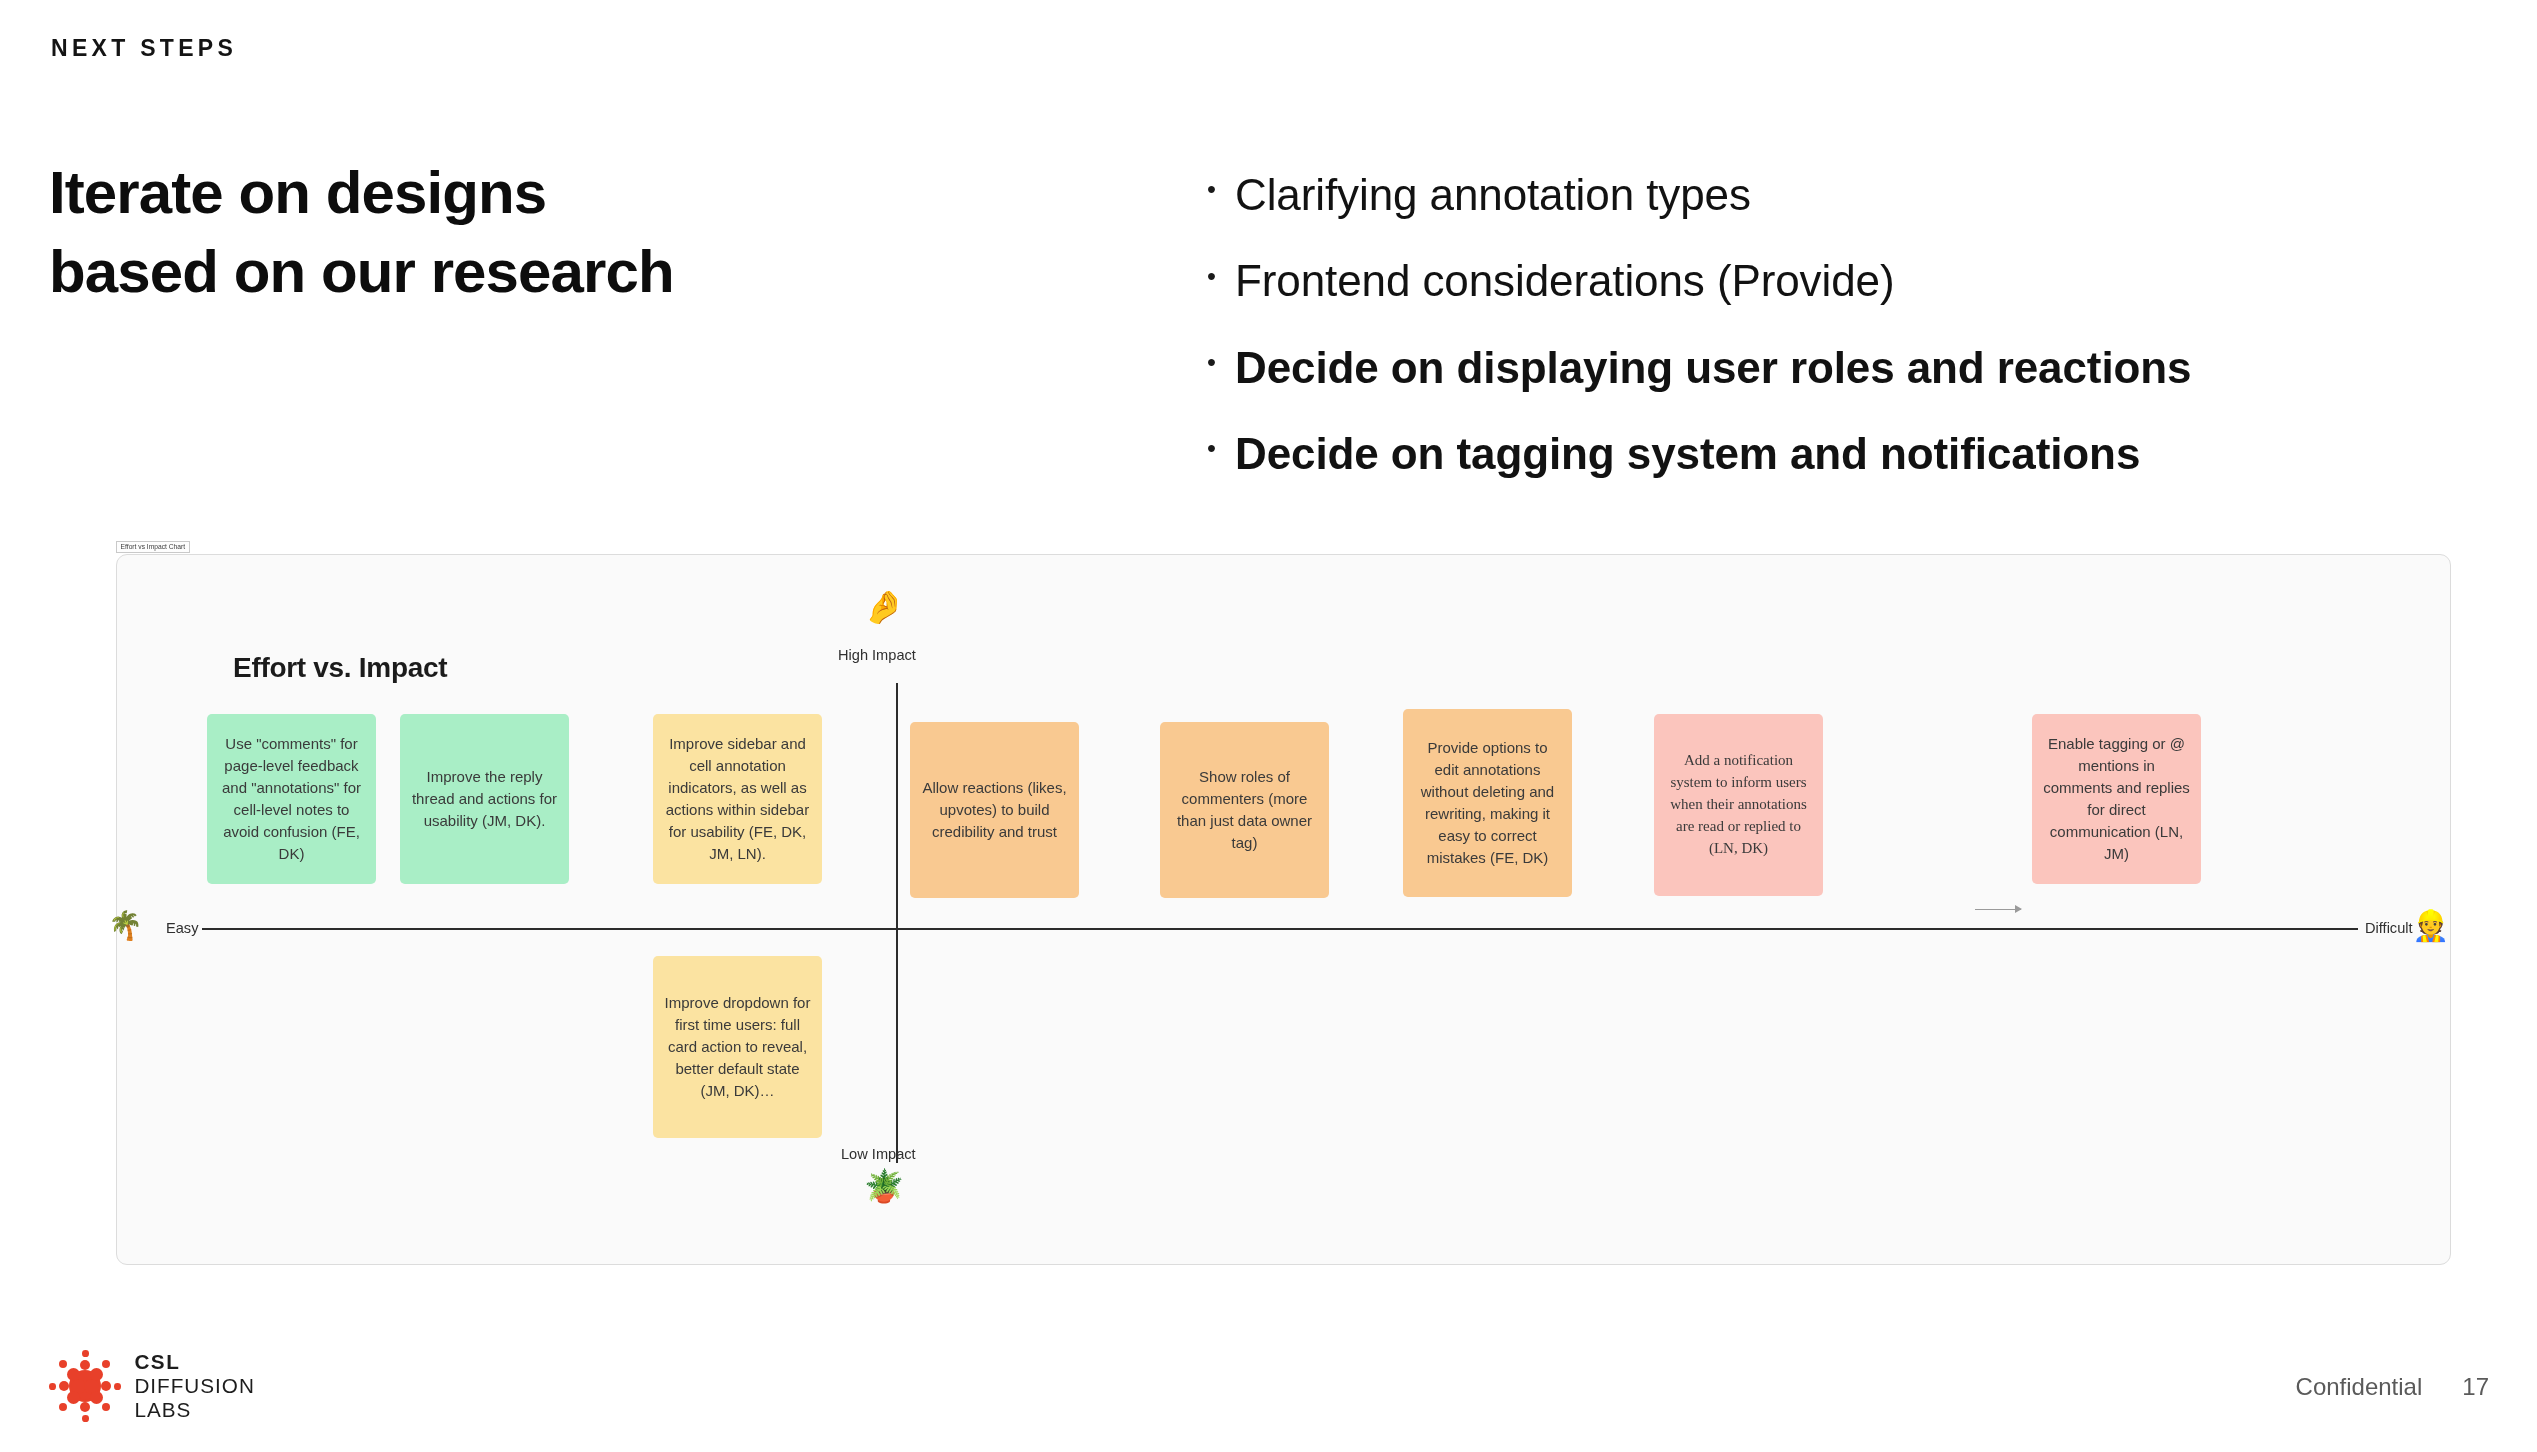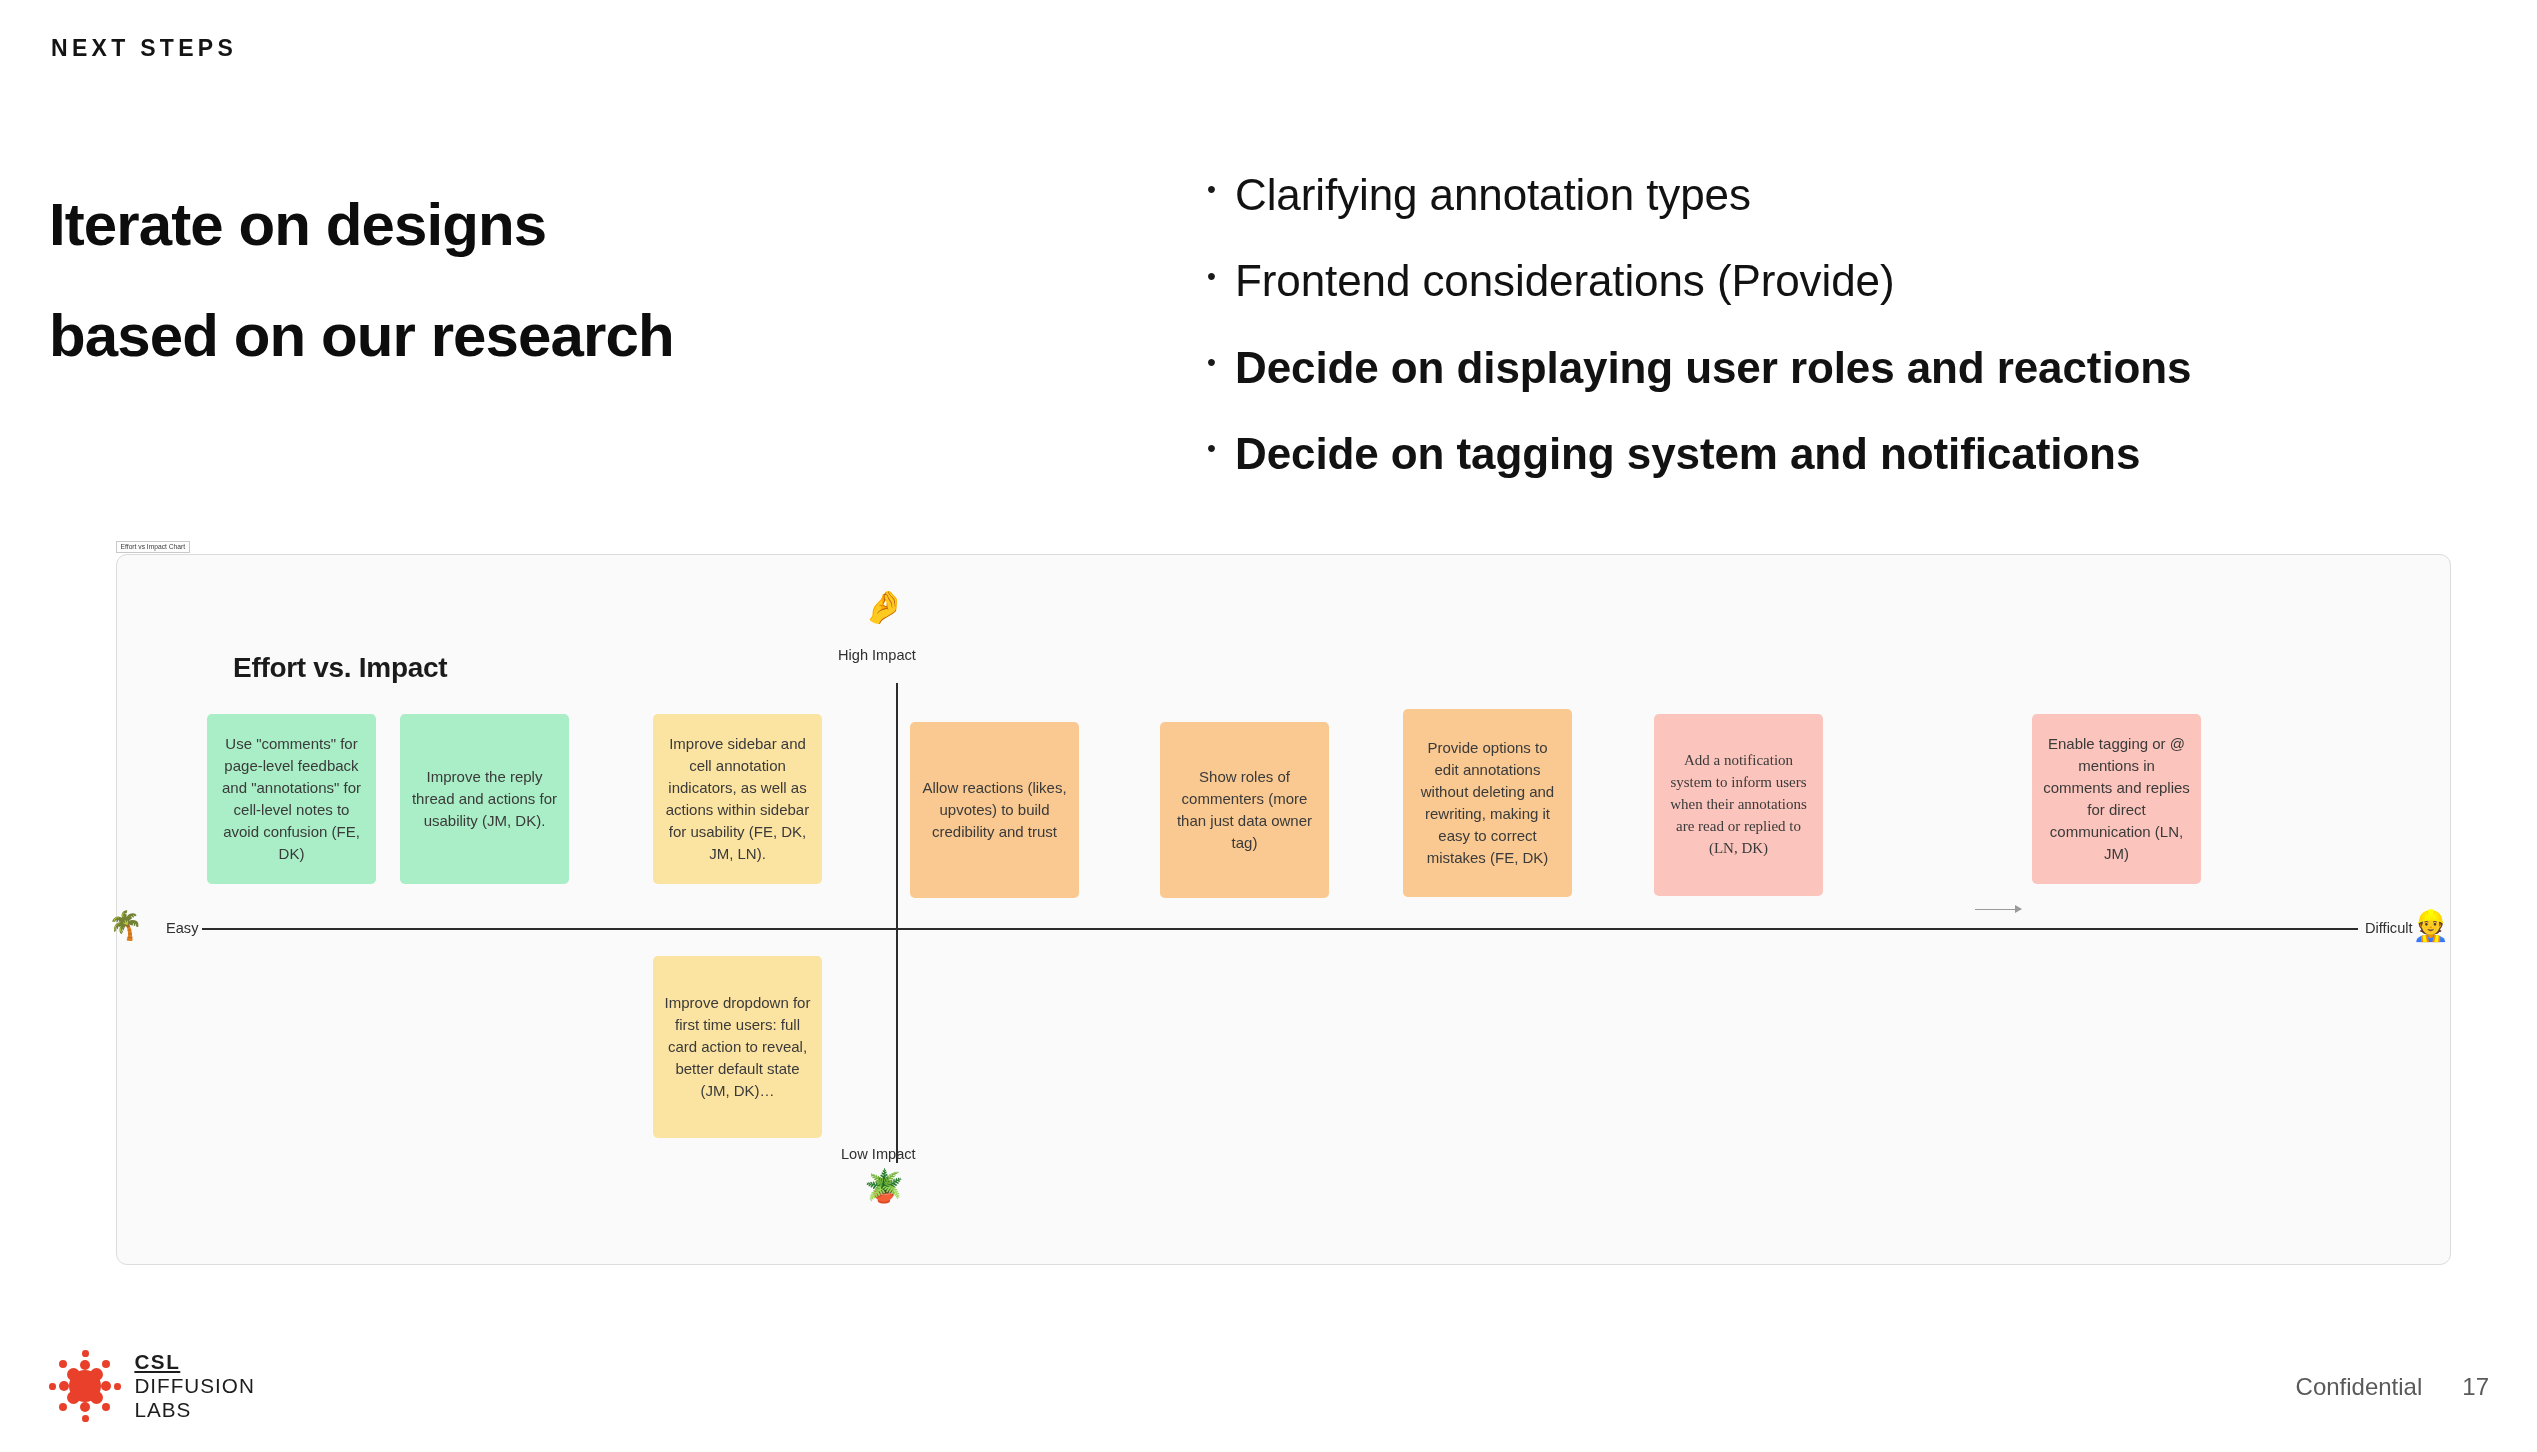--- a/index.html
+++ b/index.html
@@ -19,21 +19,21 @@
     letter-spacing:4.3px; color:#141414;
   }
 
   
   .headline {
     position:absolute; left:49px; top:153px;
     font-size:60px; font-weight:bold; line-height:1.32;
     letter-spacing:-0.9px; color:#0d0d0d;
     width:973px;
   }
-  .headline .hl-line { display:block;margin-top:32px; }
+  .headline .hl-line { display:block; }
 
   
   .bullets {
     position:absolute; left:1207px; top:170px;
     width:1289px;
   }
   .bullet-row {
     display:flex; align-items:flex-start;
     margin-bottom:37px;
   }
@@ -139,21 +139,21 @@
   }
   .logo-ring {
     position:absolute; left:20px; top:20px;
     width:32px; height:32px; border-radius:50%;
     border:8px solid #e8402a;
   }
   .logo-text {
     font-size:20.7px; line-height:1.16; color:#1d1d1d;
     letter-spacing:1px;
   }
-  .logo-text .lt-1 { font-weight:bold; display:block; letter-spacing:1.5px;text-decoration:underline; }
+  .logo-text .lt-1 { font-weight:bold; display:block; letter-spacing:1.5px; }
   .logo-text .lt-2 { display:block; }
   .logo-text .lt-3 { display:block; }
 
   .footer-right {
     position:absolute; right:49px; top:1373px;
     display:flex; align-items:baseline; gap:40px;
     font-size:24px; color:#5a5a5a;
   }
 </style>
 </head>

